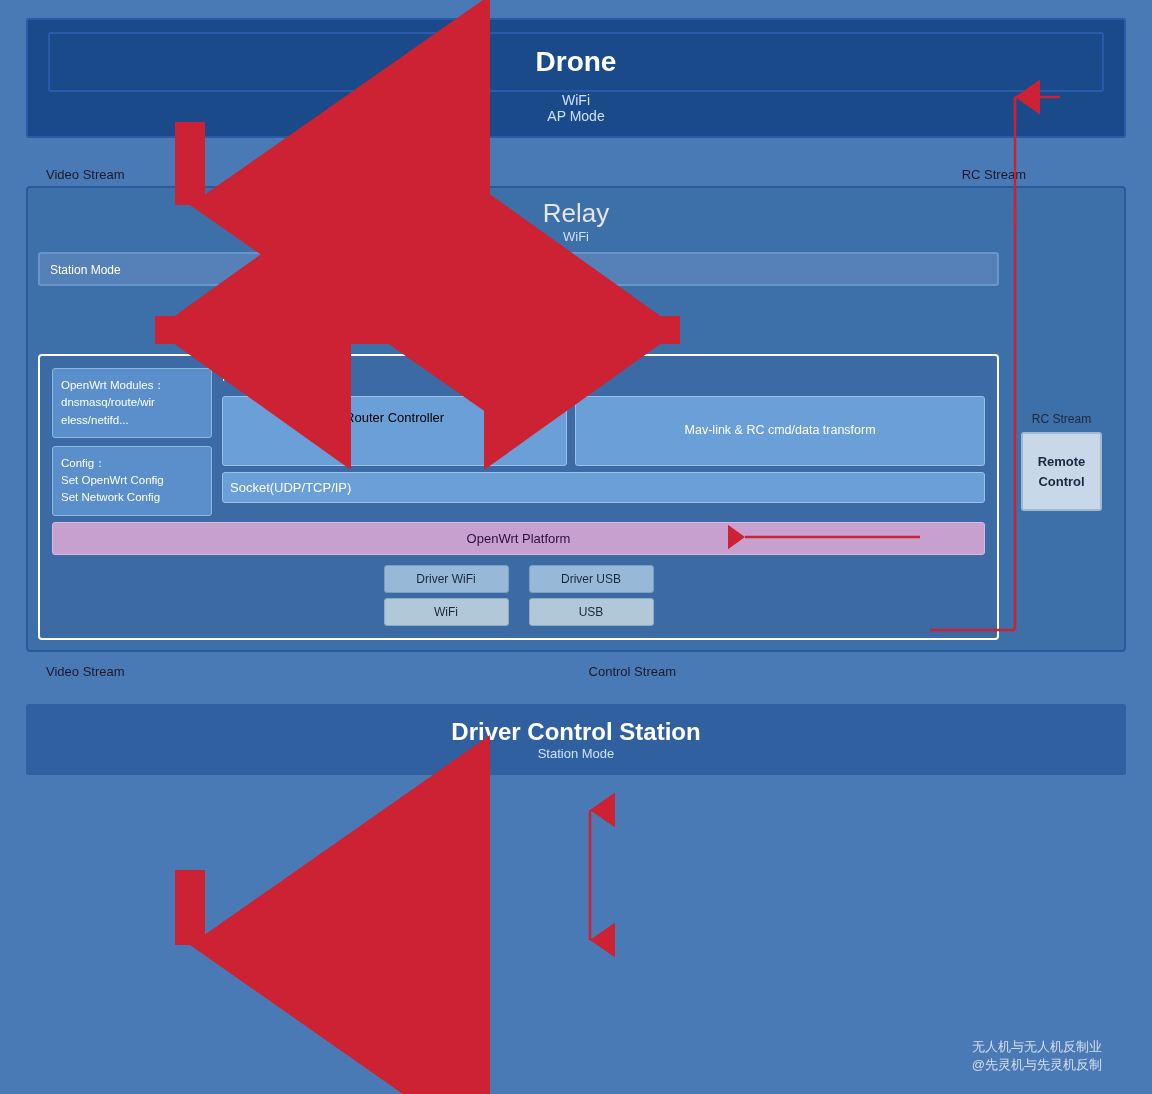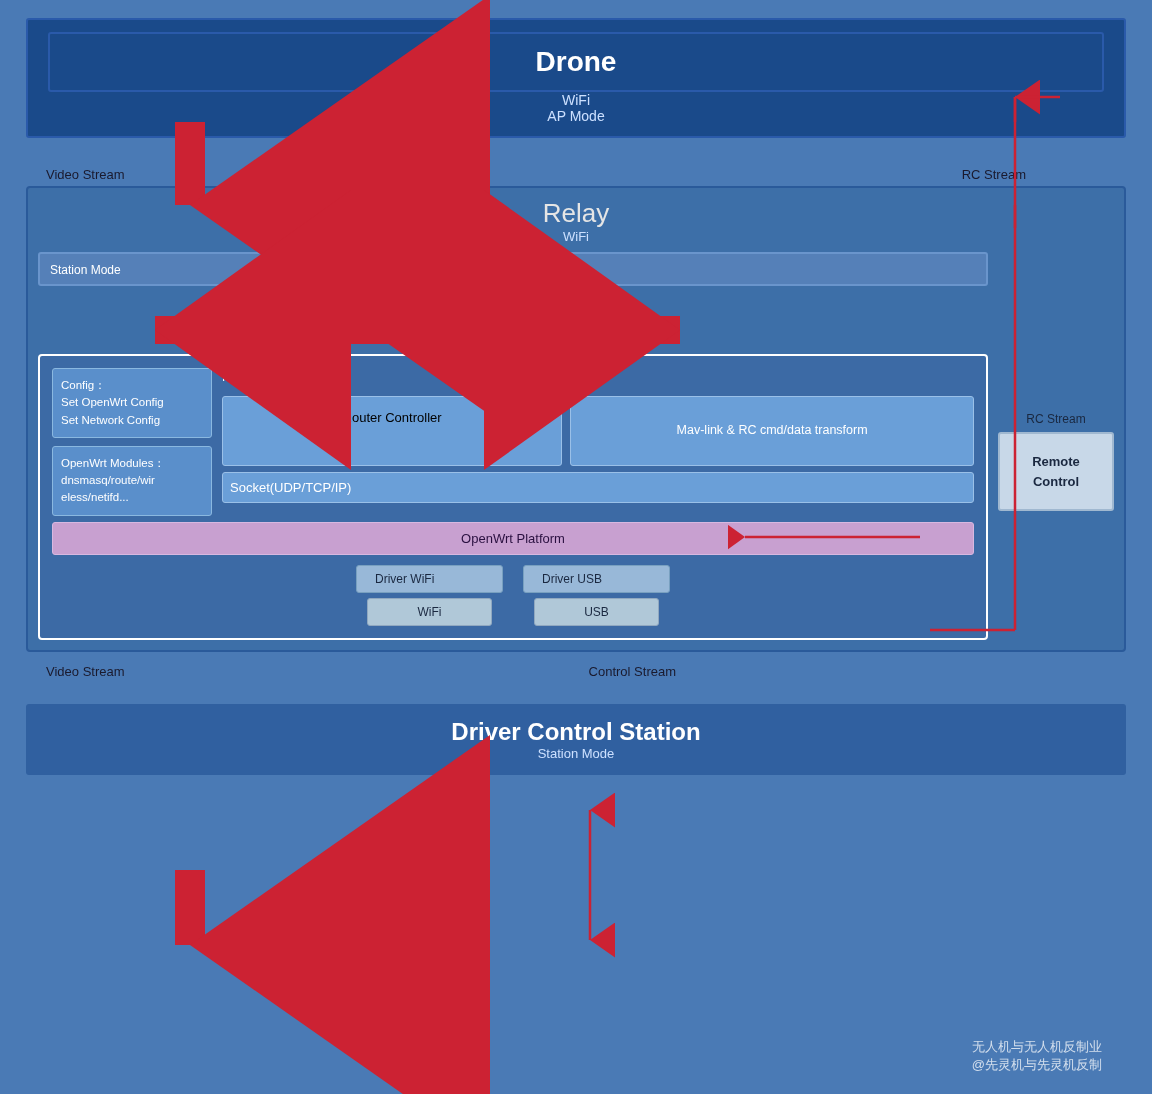--- a/index.html
+++ b/index.html
@@ -196,21 +196,22 @@
       align-items: center;
     }
 
     .drv-box {
       background: #98b8d8;
       border: 1px solid #78a0c0;
       border-radius: 3px;
       padding: 6px 18px;
       font-size: 12px;
       color: #1a2840;
-      width: 147px;
+      width: 125px;
+      text-align: center;
     }
 
     .hw-item-box {
       background: #b0c8d8;
       border: 1px solid #90a8c0;
       border-radius: 3px;
       padding: 6px 18px;
       font-size: 12px;
       color: #1a2840;
       width: 125px;
@@ -227,21 +228,21 @@
 
     .remote-ctrl-box {
       background: #c8d8e8;
       border: 2px solid #a0b8d0;
       border-radius: 3px;
       padding: 18px 8px;
       text-align: center;
       font-size: 13px;
       font-weight: bold;
       color: #1a2840;
-      width: 116px;
+      width: 81px;
       line-height: 1.5;
     }
   </style>
 </head>
 <body>
 
 <div class="page-wrapper">
 
   <svg class="full-svg" xmlns="http://www.w3.org/2000/svg">
     <defs>
@@ -323,27 +324,27 @@
           <div style="height:60px;display:flex;align-items:center;justify-content:center;position:relative;">
             <span style="font-size:14px;color:white;font-weight:600;z-index:2;">NAT + Routing</span>
           </div>
 
           <div class="inner-white-box">
 
             <div class="config-main-row">
 
               <div class="config-left">
                 <div class="config-item-box">
+                  <span>OpenWrt Modules：</span><br>
+                  <span>dnsmasq/route/wir eless/netifd...</span>
+                </div>
+                <div class="config-item-box">
                   <span>Config：</span><br>
                   <span>Set OpenWrt Config</span><br>
                   <span>Set Network Config</span>
-                </div>
-                <div class="config-item-box">
-                  <span>OpenWrt Modules：</span><br>
-                  <span>dnsmasq/route/wir eless/netifd...</span>
                 </div>
               </div>
 
               <div class="main-app-right">
                 <div style="font-size:13px;color:white;margin-bottom:4px;">Main APP：</div>
                 <div class="main-app-top-row">
                   <div class="router-ctrl-box">
                     <span>Router Controller</span>
                   </div>
                   <div class="mavlink-box">

